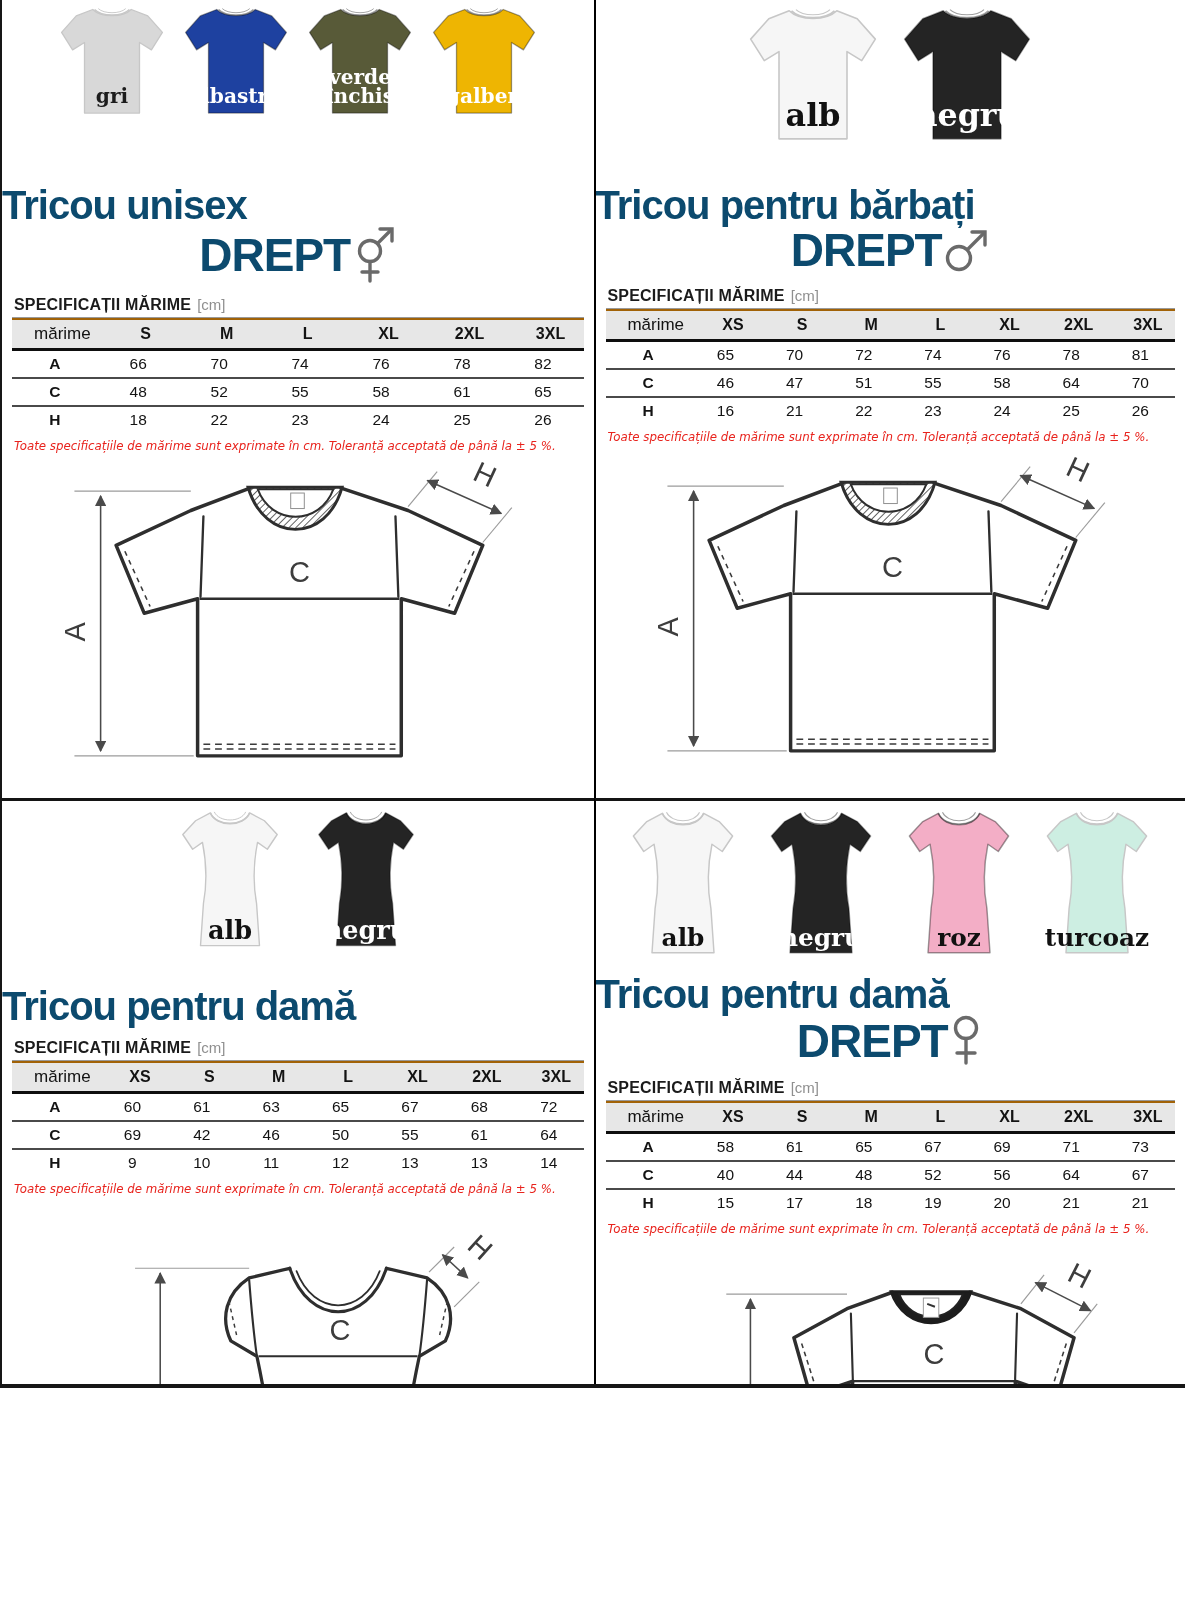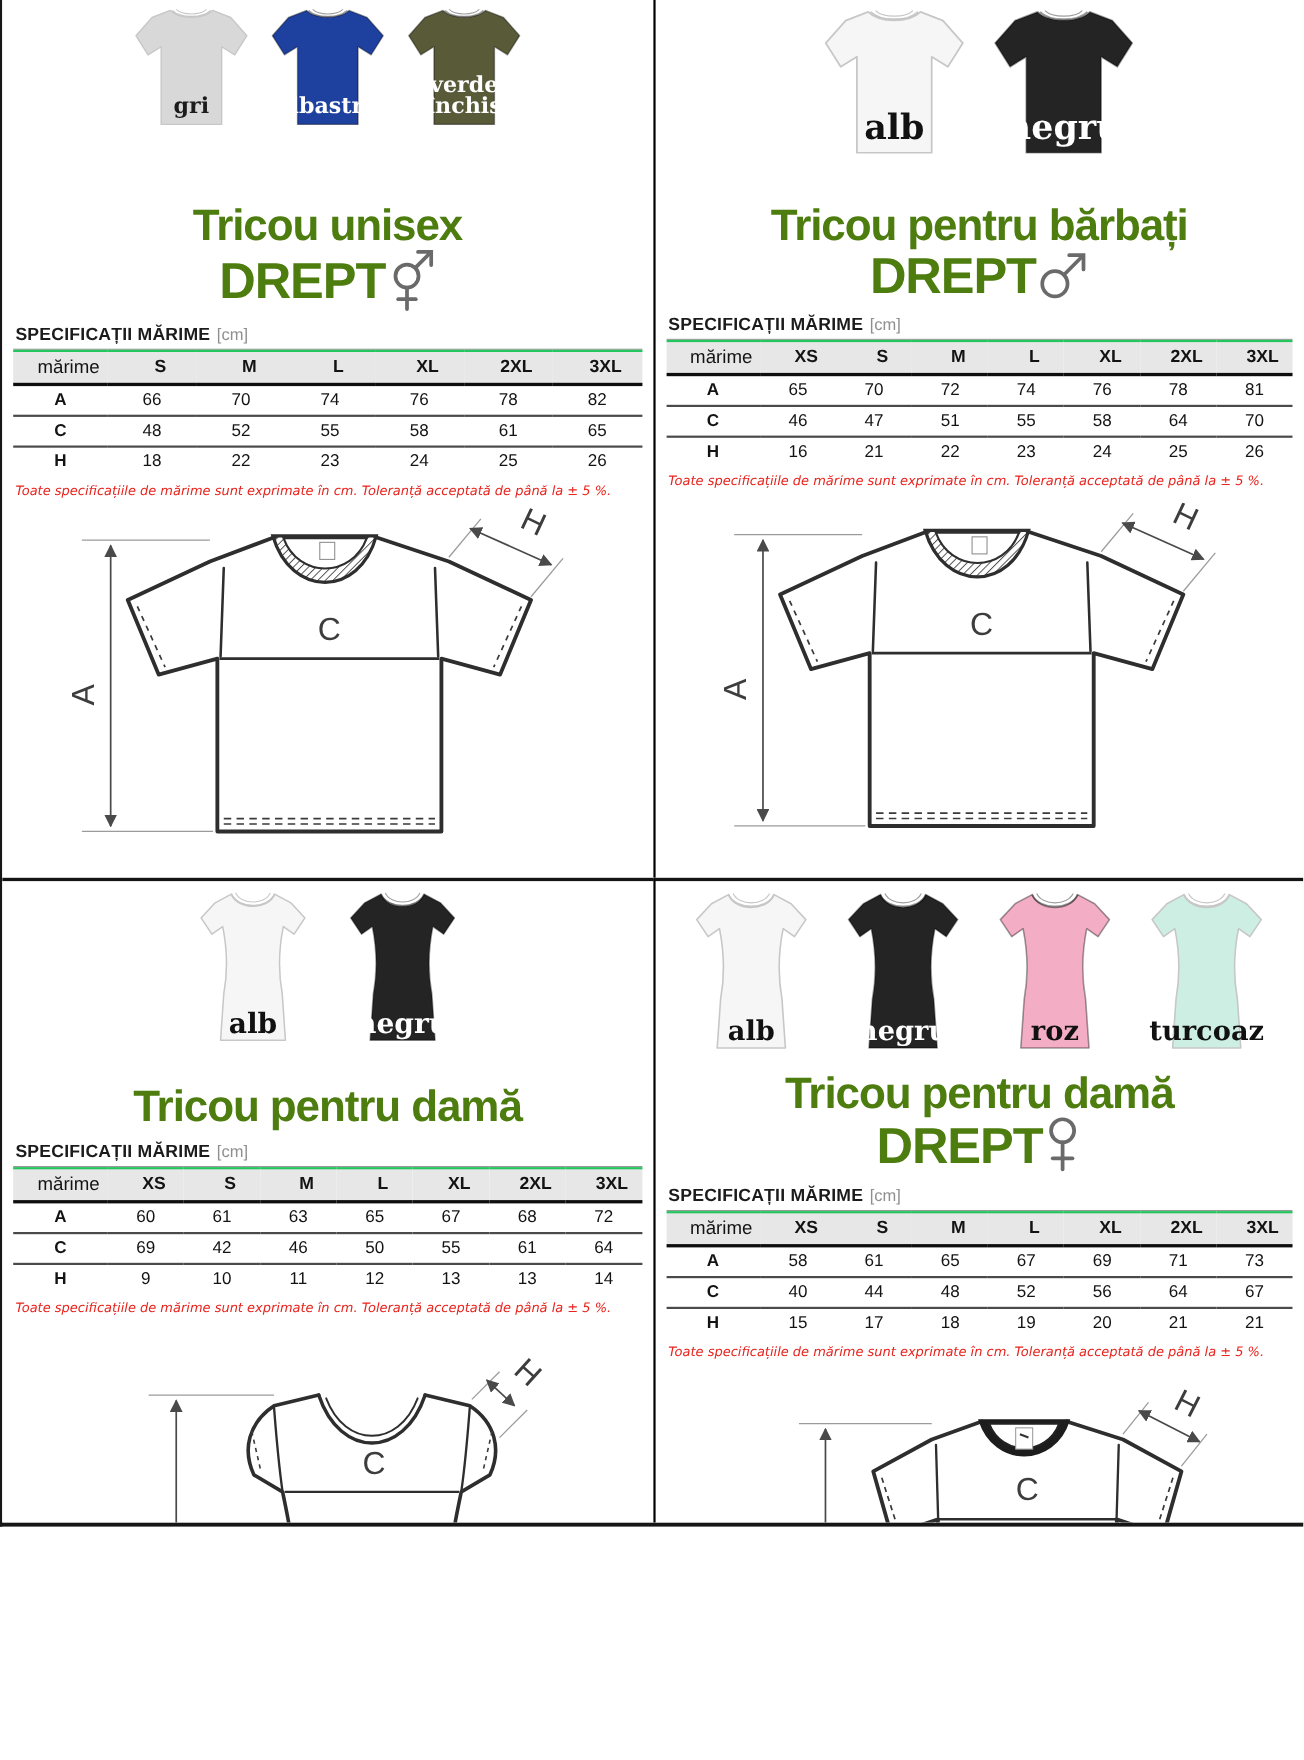--- a/index.html
+++ b/index.html
@@ -10,35 +10,35 @@
     font-family:"Liberation Sans",sans-serif;background:#fff;overflow:hidden;
   }
   .quadrant{position:relative;display:flex;flex-direction:column;box-sizing:border-box;overflow:hidden;background:#fff;}
   .q-right{border-left:2px solid #000;}
   .q-bottom{border-top:3px solid #141414;}
 
   .shirts-row{height:172px;display:flex;justify-content:center;align-items:flex-start;padding-top:4px;}
   .shirt-fig{position:relative;flex:0 0 auto;}
   .shirt-fig svg{display:block;width:100%;height:auto;}
 
-  .title{text-align:center;margin-top:8px;color:#4d7c0f;font-weight:bold;line-height:1.06;}
+  .title{text-align:left;margin-top:8px;color:#0c4a6e;font-weight:bold;line-height:1.06;}
   .title-line1{font-size:40px;letter-spacing:-1px;}
   .title-line2{font-size:46px;display:flex;justify-content:center;align-items:center;letter-spacing:-1px;}
   .gender-icon{display:inline-block;}
   .gender-icon svg{display:block;}
 
   .spec-block{margin:12px 10px 0 10px;}
   .spec-head{display:flex;align-items:baseline;gap:6px;border-bottom:1px solid #9a9a9a;padding:0 0 3px 2px;}
   .spec-title{font-size:16px;font-weight:bold;color:#1b1b1b;letter-spacing:0.2px;}
   .spec-unit{font-size:15px;color:#8f8f8f;font-weight:normal;}
 
   table.sizes{width:100%;border-collapse:collapse;table-layout:fixed;}
   .sizes th,.sizes td{text-align:center;padding:4px 0;font-size:15.5px;color:#131313;}
   .sizes col.first{width:15%;}
-  .sizes .head-row th{background:#e7e7e7;border-top:2px solid #22c55e;border-bottom:3px solid #0e0e0e;font-size:16px;padding-left:15px;}
+  .sizes .head-row th{background:#e7e7e7;border-top:2px solid #a16207;border-bottom:3px solid #0e0e0e;font-size:16px;padding-left:15px;}
   .sizes .head-row th.corner{font-weight:normal;font-size:17px;}
   .sizes .data-row{border-bottom:2px solid #4a4a4a;}
   .sizes .data-row:last-child{border-bottom:none;}
   .sizes .row-label{font-weight:bold;}
 
   .disclaimer{color:#e8231d;font-style:italic;font-size:11.8px;margin:6px 10px 0 12px;font-family:"DejaVu Sans",sans-serif;}
 
   .drawing-wrap{flex:1;display:flex;align-items:center;justify-content:center;padding:2px 0 8px;}
   .drawing-wrap svg{display:block;}
 </style>
@@ -63,20 +63,28 @@
             <path d="M45,5 C51,11 69,11 75,5" fill="none" stroke="rgba(0,0,0,0.38)" stroke-width="1"></path>
             <text x="60" text-anchor="middle" font-family="DejaVu Serif, Liberation Serif, serif" font-weight="bold" font-size="22" fill="#ffffff" y="108">albastru</text>
           </svg>
         </figure>
         <figure class="shirt-fig" style="width:110px;margin:0 7px">
           <svg viewBox="0 0 120 126">
             <path d="M39,6 L21,13 L5,31 L17,50 L30,42 L30,119 L90,119 L90,42 L103,50 L115,31 L99,13 L81,6 C72,15 48,15 39,6 Z" fill="#585a38" stroke="rgba(0,0,0,0.38)" stroke-width="1.4" stroke-linejoin="round"></path>
             <path d="M41,6 C49,14 71,14 79,6" fill="none" stroke="rgba(0,0,0,0.38)" stroke-width="1.6"></path>
             <path d="M45,5 C51,11 69,11 75,5" fill="none" stroke="rgba(0,0,0,0.38)" stroke-width="1"></path>
             <text x="60" text-anchor="middle" font-family="DejaVu Serif, Liberation Serif, serif" font-weight="bold" font-size="22" fill="#ffffff" y="87"><tspan x="60">verde</tspan><tspan x="60" dy="21">închis</tspan></text>
+          </svg>
+        </figure>
+        <figure class="shirt-fig" style="width:110px;margin:0 7px">
+          <svg viewBox="0 0 120 126">
+            <path d="M39,6 L21,13 L5,31 L17,50 L30,42 L30,119 L90,119 L90,42 L103,50 L115,31 L99,13 L81,6 C72,15 48,15 39,6 Z" fill="#eeb502" stroke="rgba(0,0,0,0.38)" stroke-width="1.4" stroke-linejoin="round"></path>
+            <path d="M41,6 C49,14 71,14 79,6" fill="none" stroke="rgba(0,0,0,0.38)" stroke-width="1.6"></path>
+            <path d="M45,5 C51,11 69,11 75,5" fill="none" stroke="rgba(0,0,0,0.38)" stroke-width="1"></path>
+            <text x="60" text-anchor="middle" font-family="DejaVu Serif, Liberation Serif, serif" font-weight="bold" font-size="22" fill="#ffffff" y="108">galben</text>
           </svg>
         </figure>
       </div>
       <div class="title">
         <div class="title-line1">Tricou unisex</div>
         <div class="title-line2">
           <span>DREPT</span>
           <span class="gender-icon">
             <svg width="46" height="58" viewBox="0 0 46 58">
               <circle cx="20" cy="25" r="10.5" fill="none" stroke="#6a6a6a" stroke-width="3.4" stroke-linecap="round"></circle>

